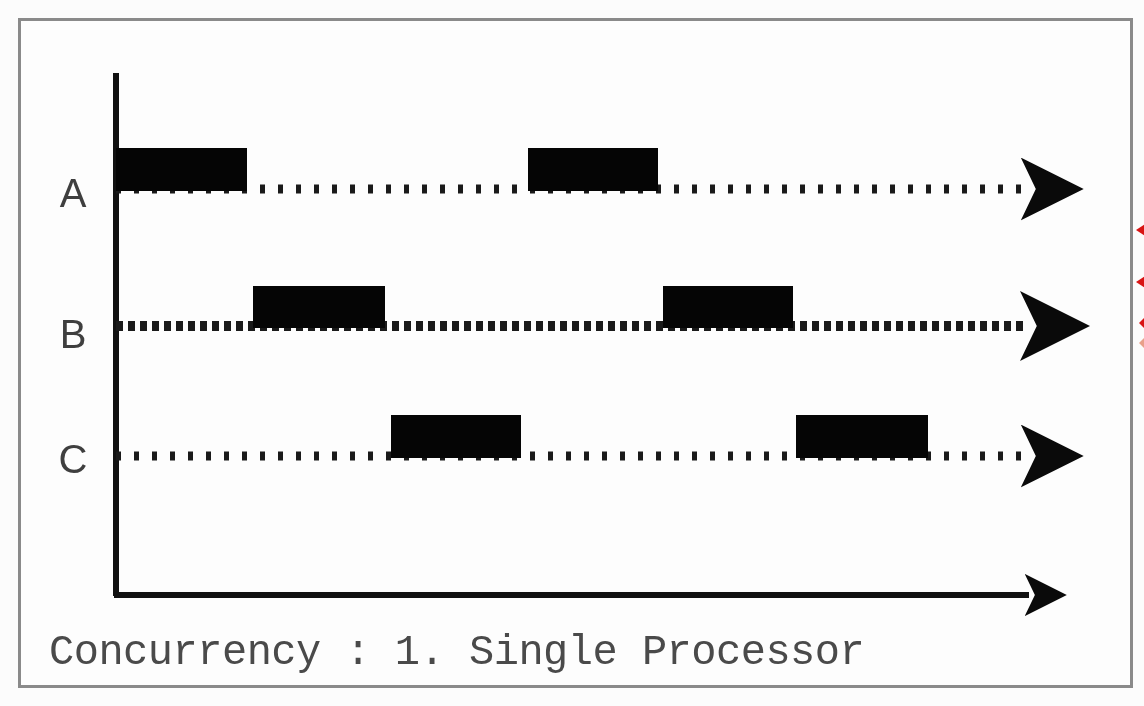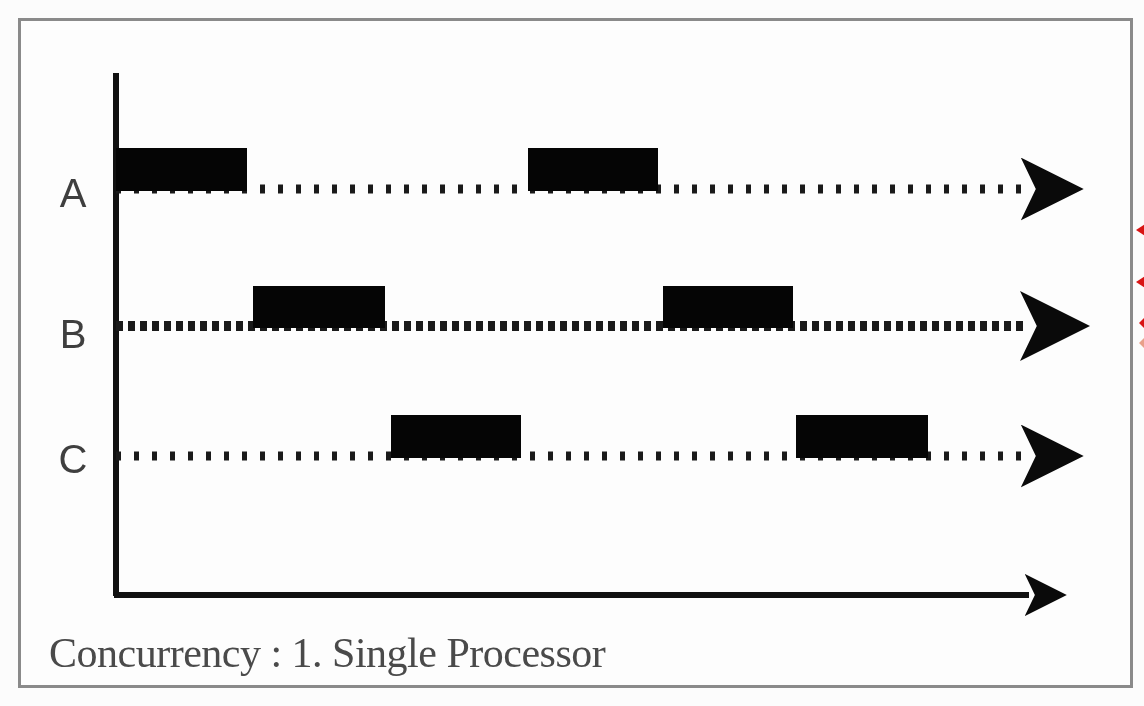--- a/index.html
+++ b/index.html
@@ -36,21 +36,21 @@
     width: 1115px;
     height: 600px;
   }
   #chart-svg { display: block; }
 
   
   #figure-caption {
     position: absolute;
     left: 28px;
     bottom: 8px;
-    font-family: Liberation Serif, serif;
+    font-family: Liberation Mono, monospace;
     font-size: 42px;
     font-weight: 400;
     color: #4a4a4a;
     letter-spacing: -0.5px;
     white-space: nowrap;
   }
 
   
   .edge-marker {
     position: absolute;

